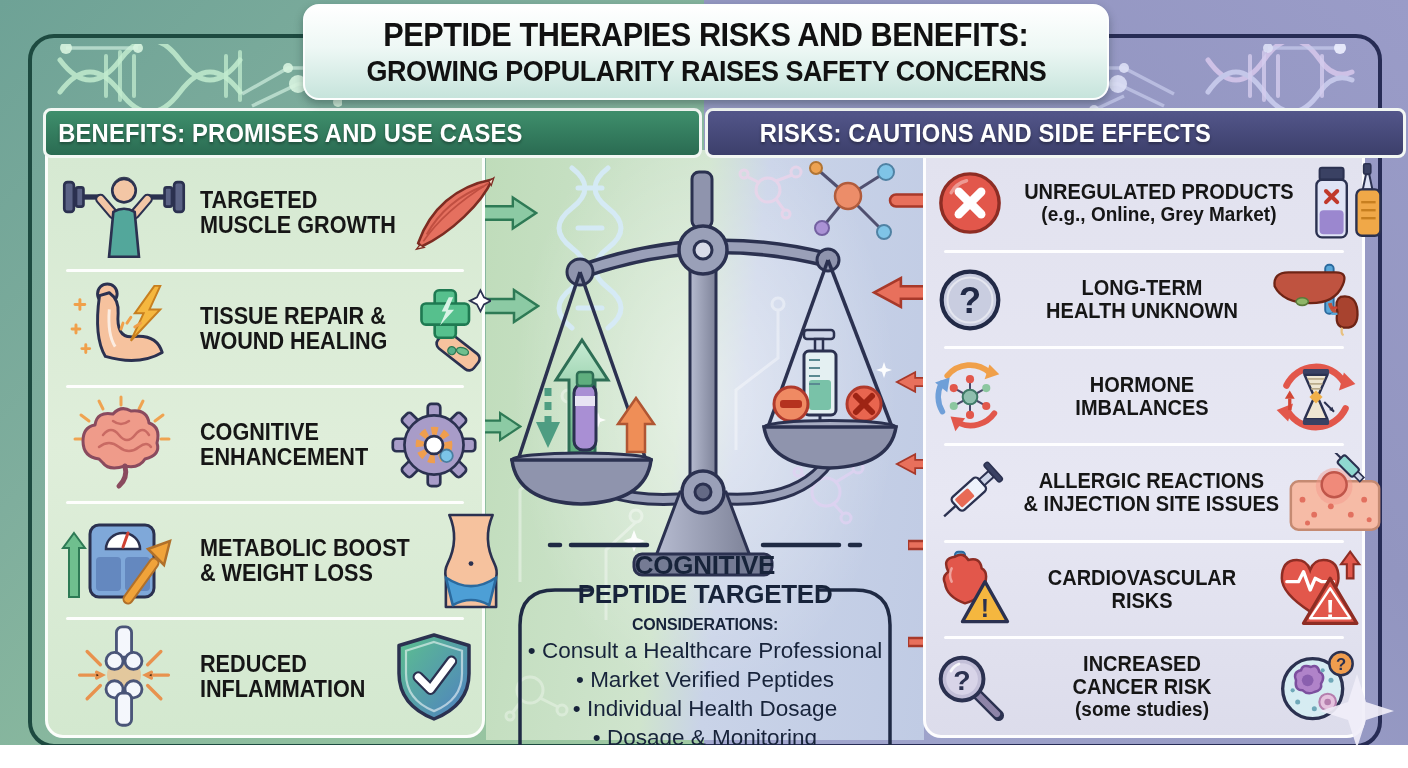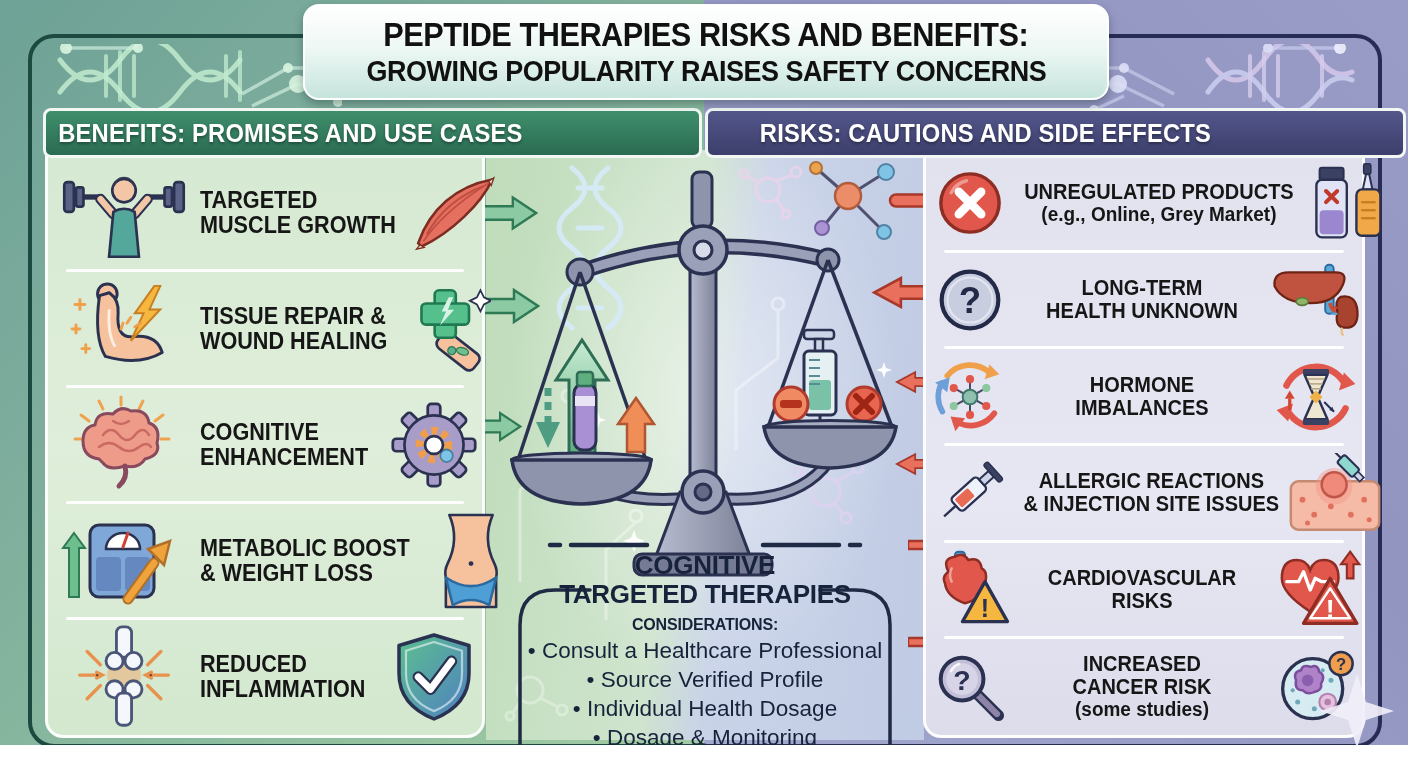--- a/index.html
+++ b/index.html
@@ -745,26 +745,26 @@
     </g>
     <g stroke="#1f2a44" stroke-width="3.5" fill="none" stroke-linecap="round">
       <path d="M15,230 L15,90 Q15,55 50,55 L85,55"></path>
       <path d="M315,55 L350,55 Q385,55 385,90 L385,230"></path>
     </g>
   </svg>
 
   <div class="consider-text">
     <div class="ev">
       <div>COGNITIVE</div>
-      <div>TARGETED THERAPIES</div>
+      <div>PEPTIDE TARGETED</div>
     </div>
     <div class="ch">CONSIDERATIONS:</div>
     <ul>
       <li>Consult a Healthcare Professional</li>
-      <li>Source Verified Profile</li>
+      <li>Market Verified Peptides</li>
       <li>Individual Health Dosage</li>
       <li>Dosage &amp; Monitoring</li>
     </ul>
   </div>
 
   <svg class="sparkle-br" width="78" height="78" viewBox="0 0 78 78">
     <path d="M39,2 L48,30 L76,39 L48,48 L39,76 L30,48 L2,39 L30,30 Z" fill="#f0eef8" opacity=".92"></path>
   </svg>
 
 </div>

